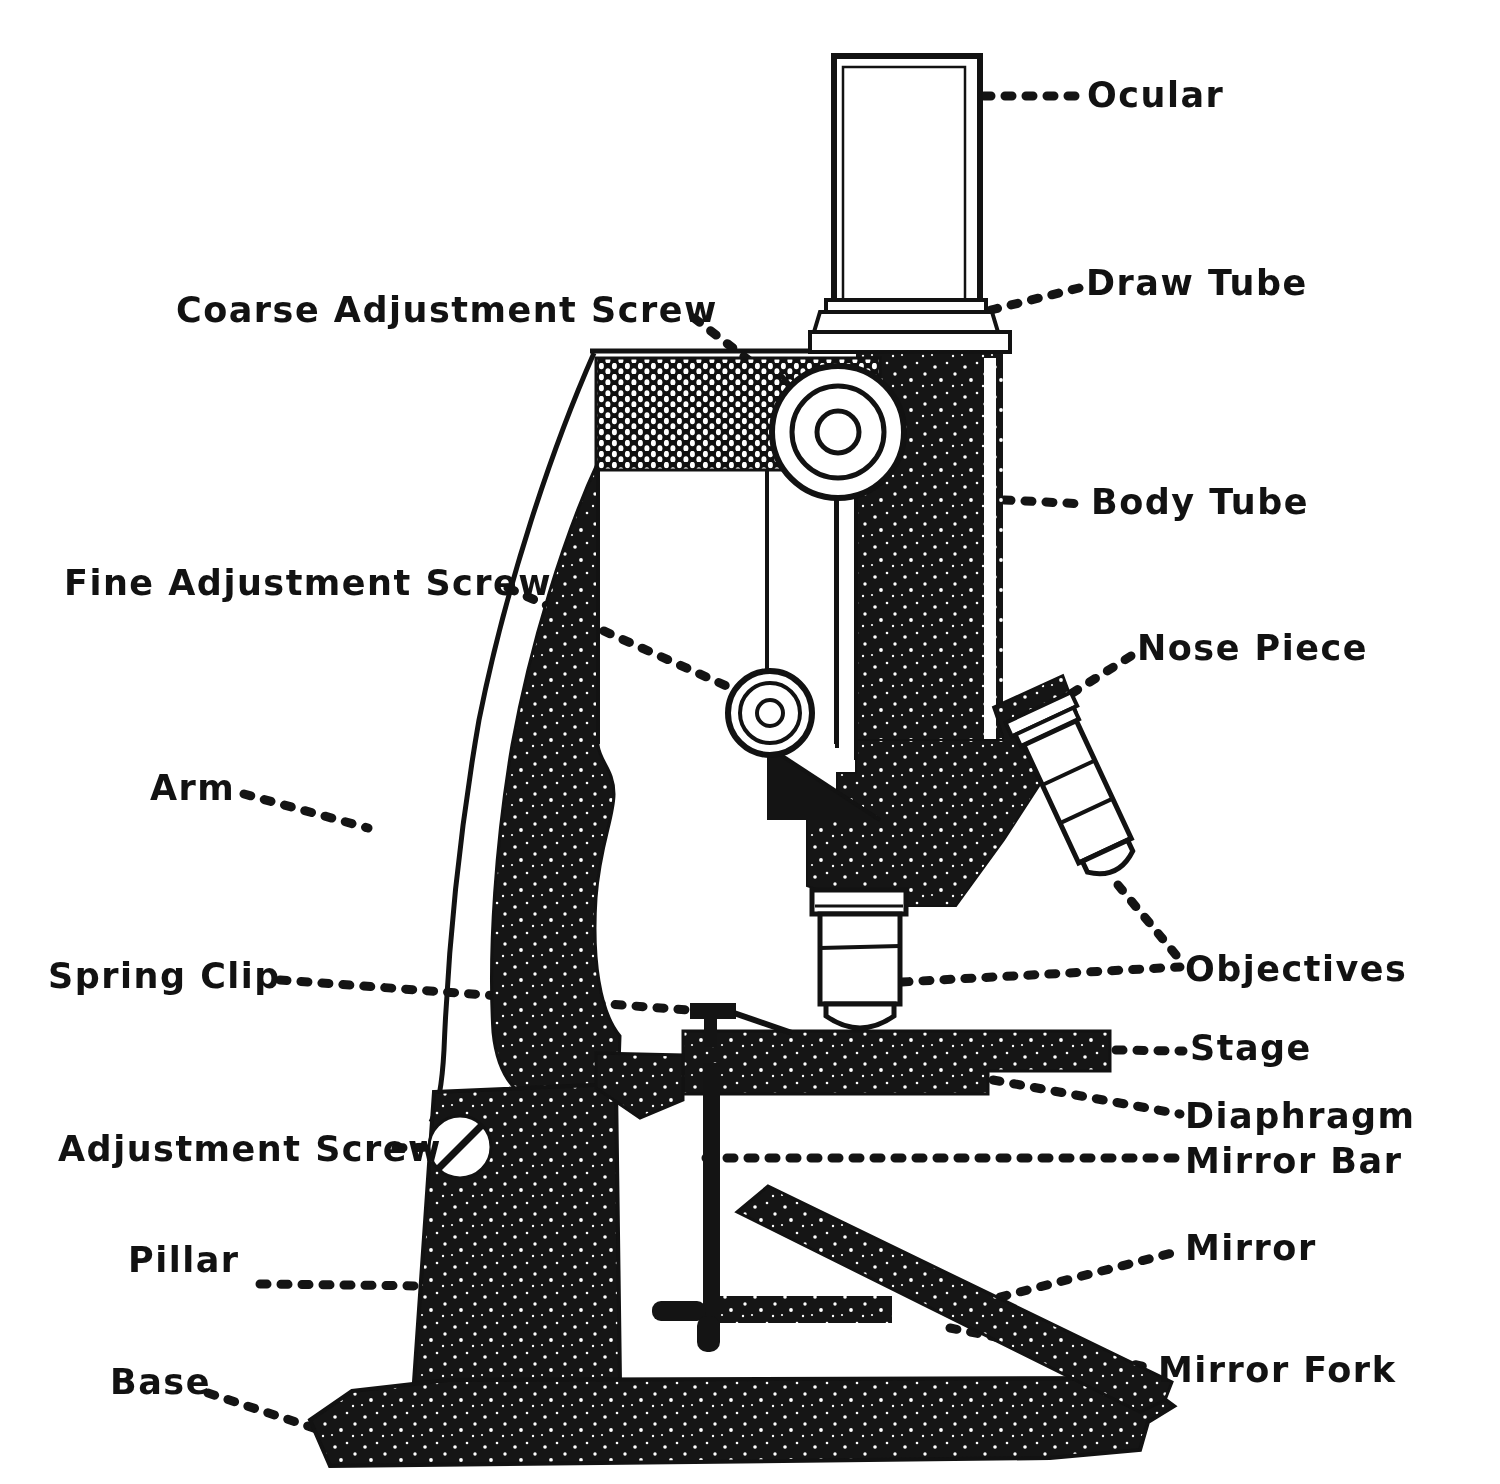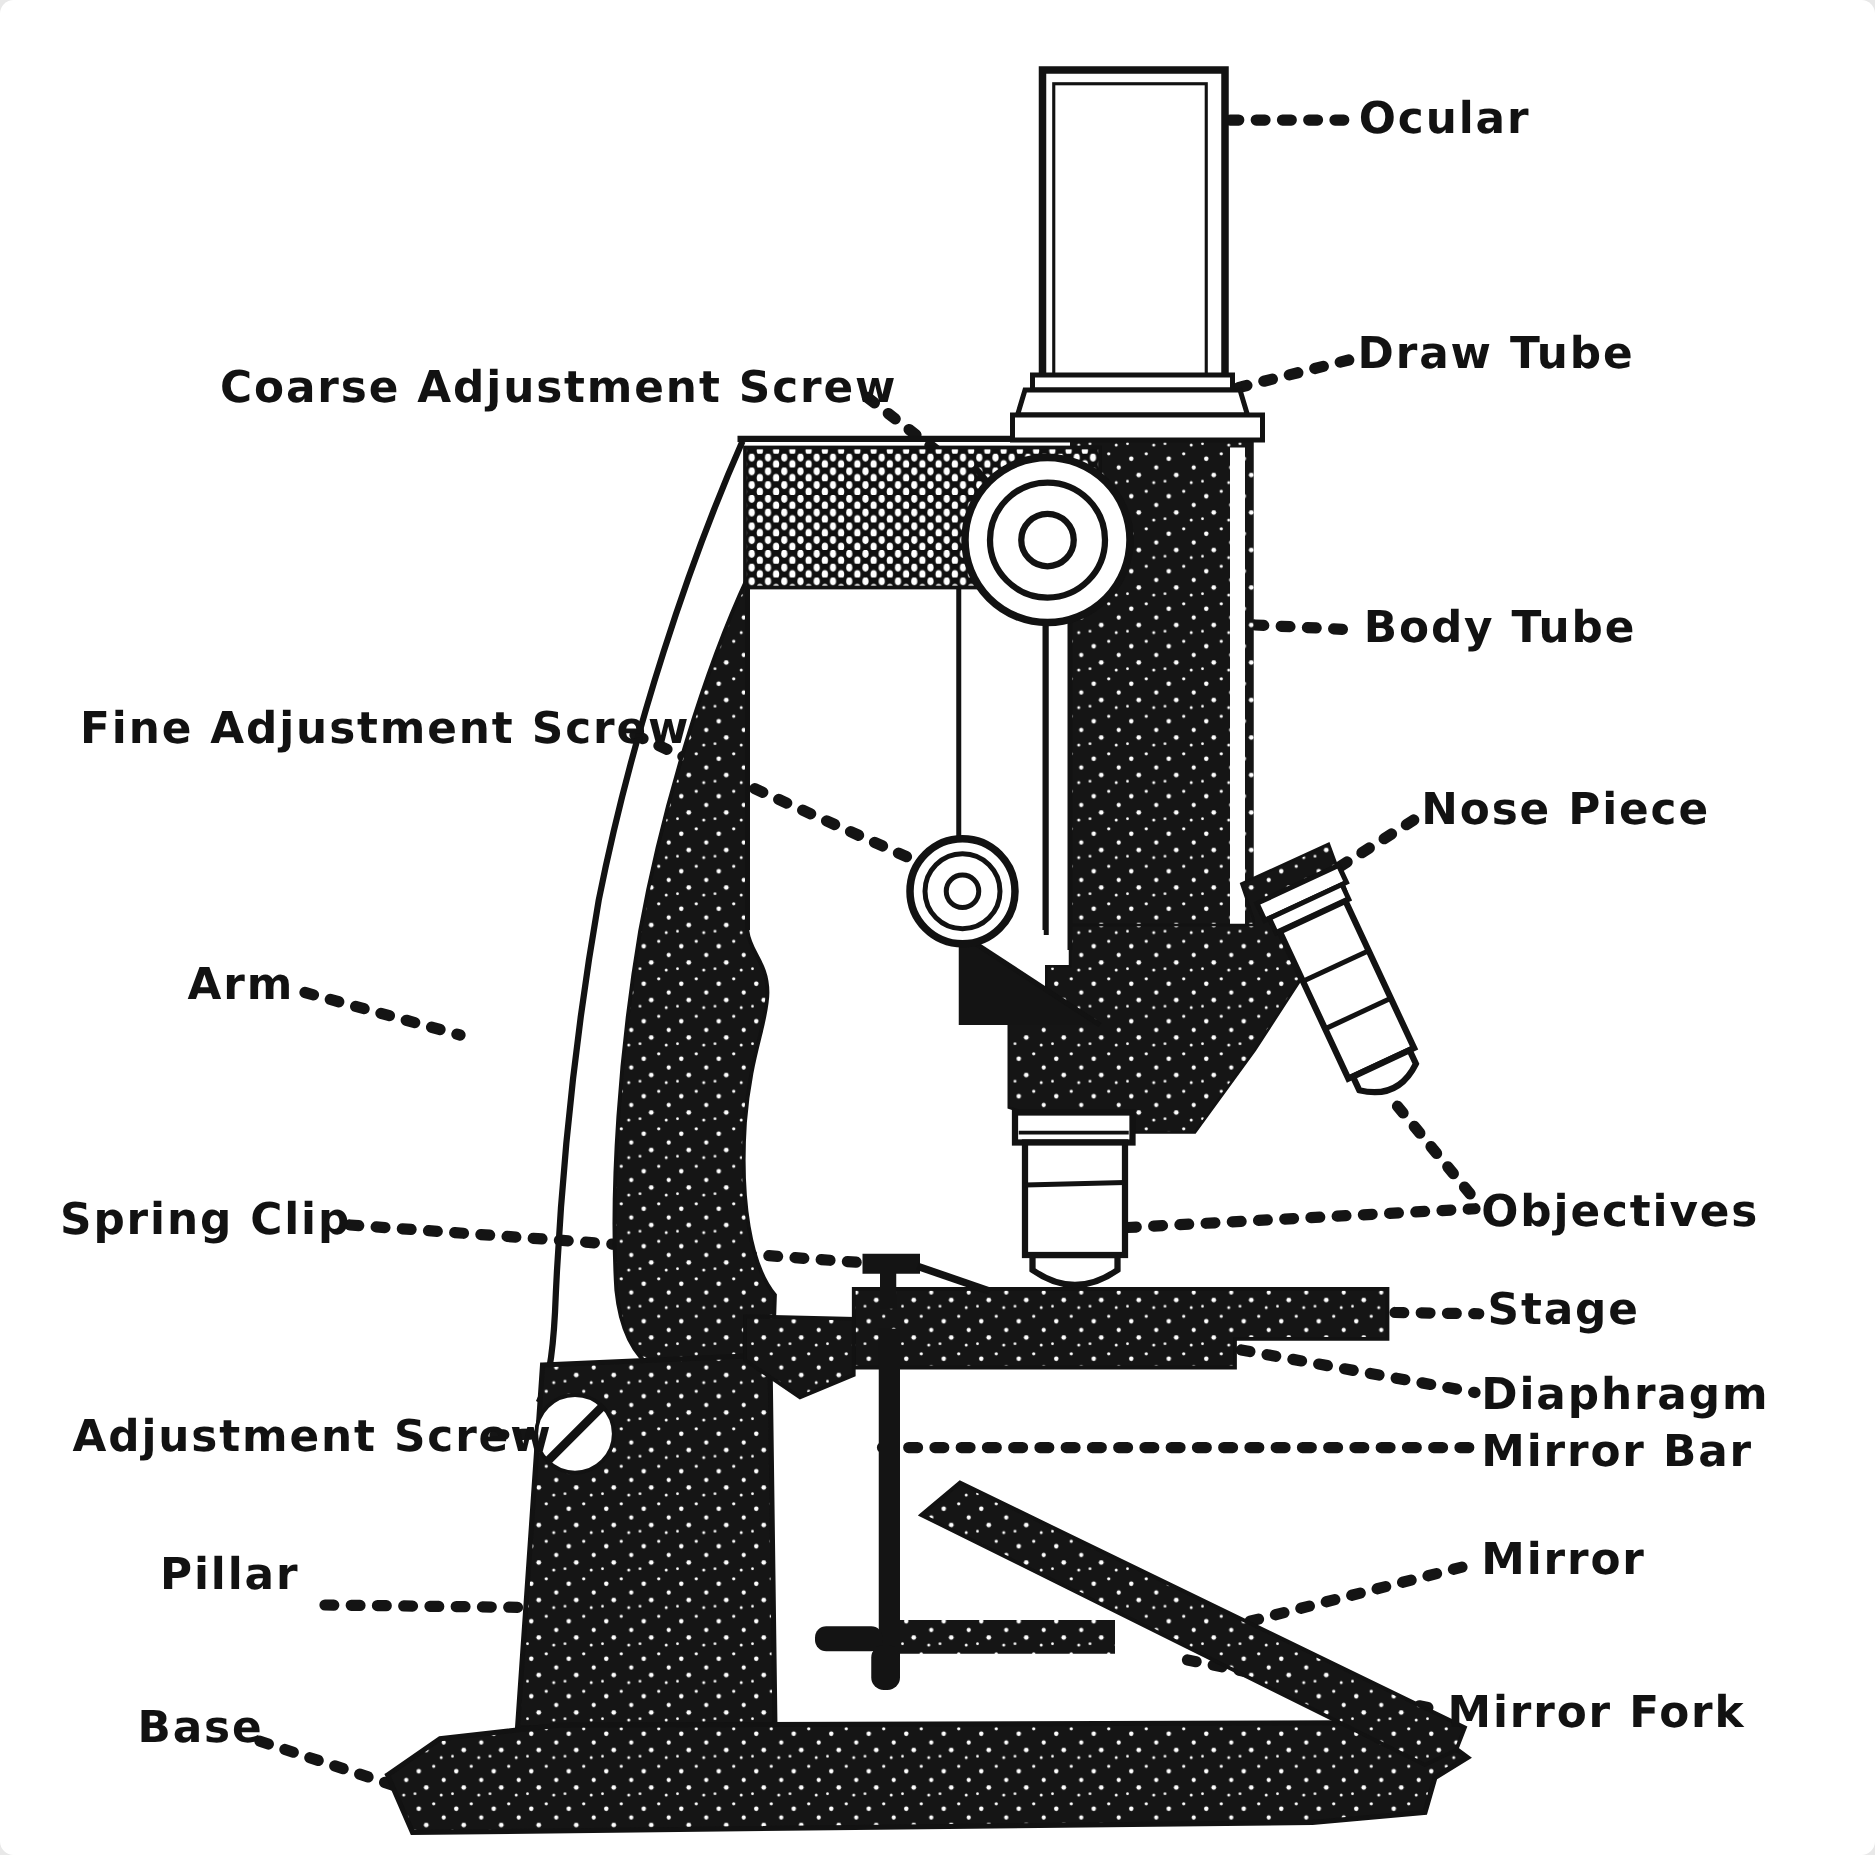--- a/index.html
+++ b/index.html
@@ -1,18 +1,18 @@
 <!DOCTYPE html>
 <html><head>
 <meta charset="utf-8">
 <style>
   html,body{margin:0;padding:0;background:#e8e8e8;}
   .canvas{
     position:relative;width:1500px;height:1484px;background:#ffffff;
-    overflow:hidden;margin:0 auto;border-radius:11px;
+    overflow:hidden;margin:0 auto;
   }
   svg{position:absolute;left:0;top:0;}
   .lbl{
     font-family:"DejaVu Sans",sans-serif;
     font-size:35px;font-weight:600;letter-spacing:1.5px;
     fill:#121212;
   }
   .leader{
     fill:none;stroke:#141414;stroke-width:9;
     stroke-dasharray:7 14;stroke-linecap:round;

